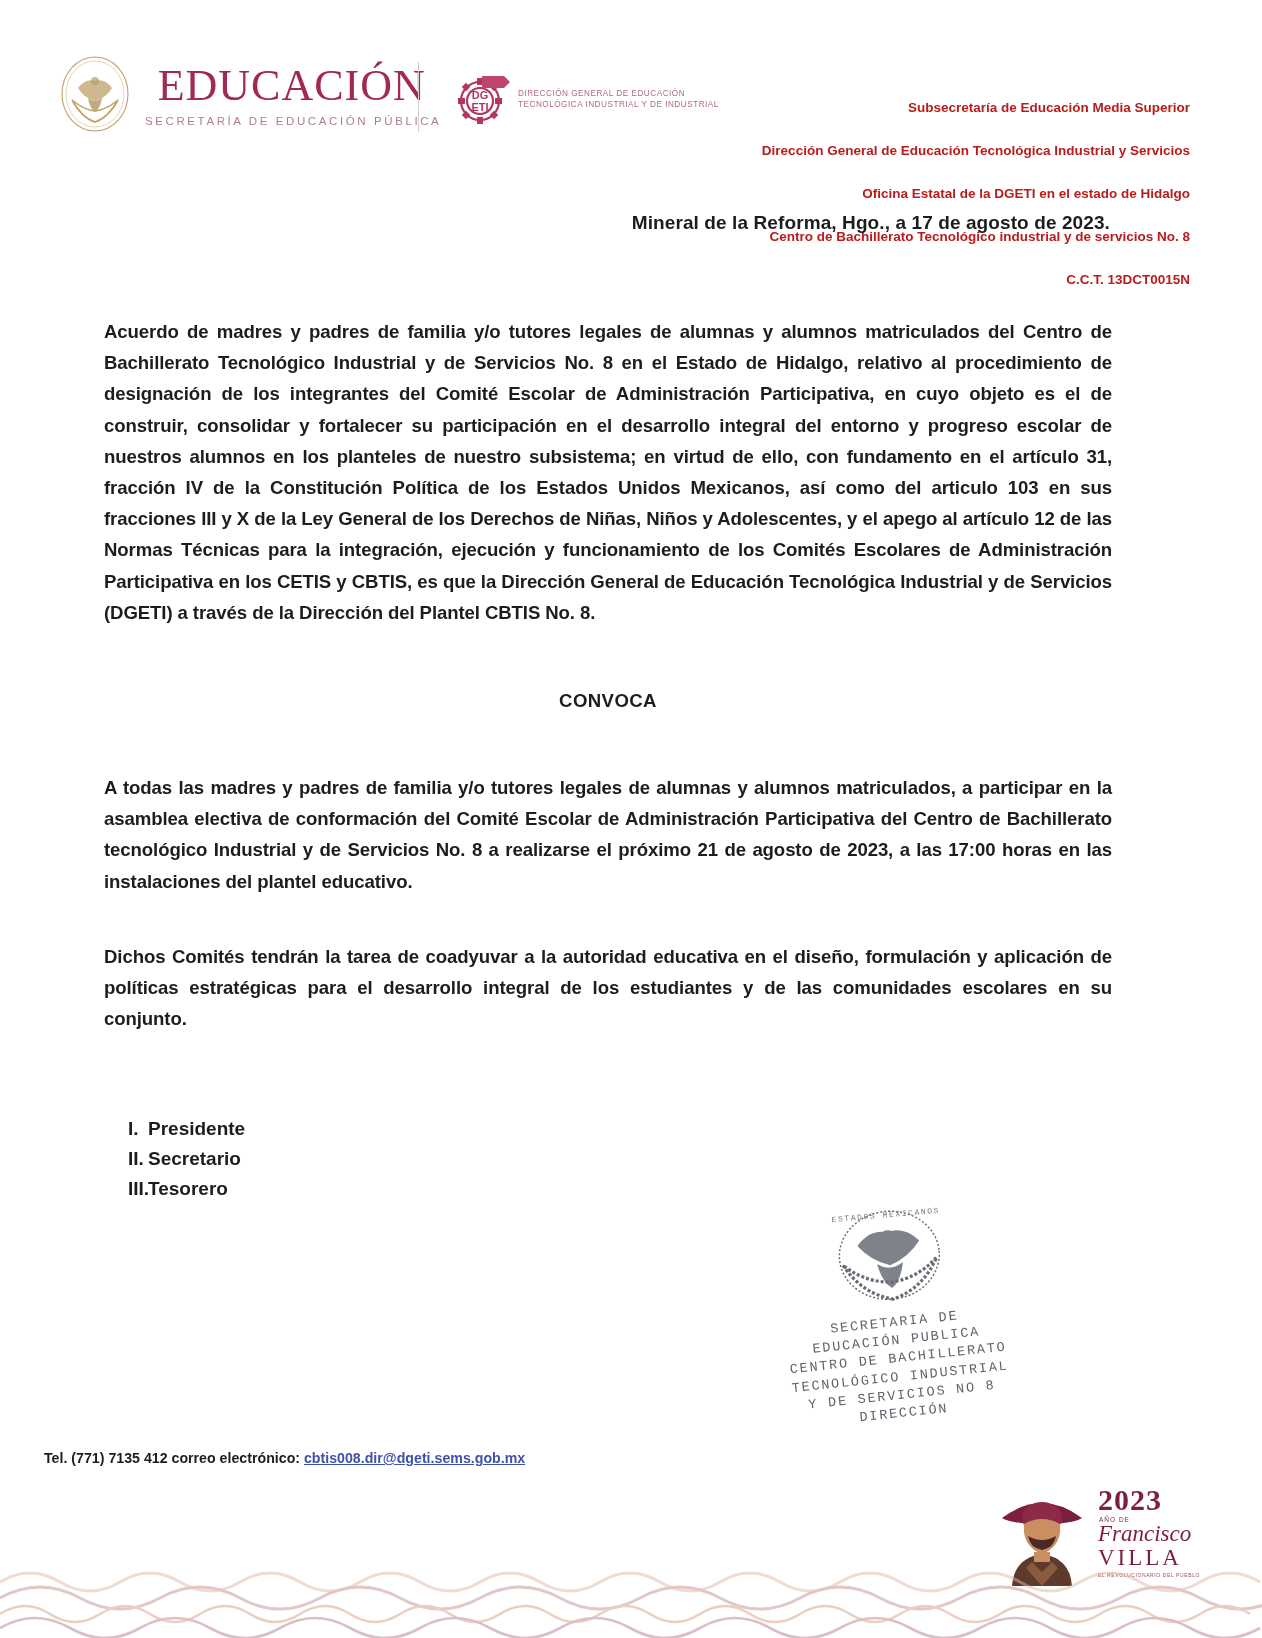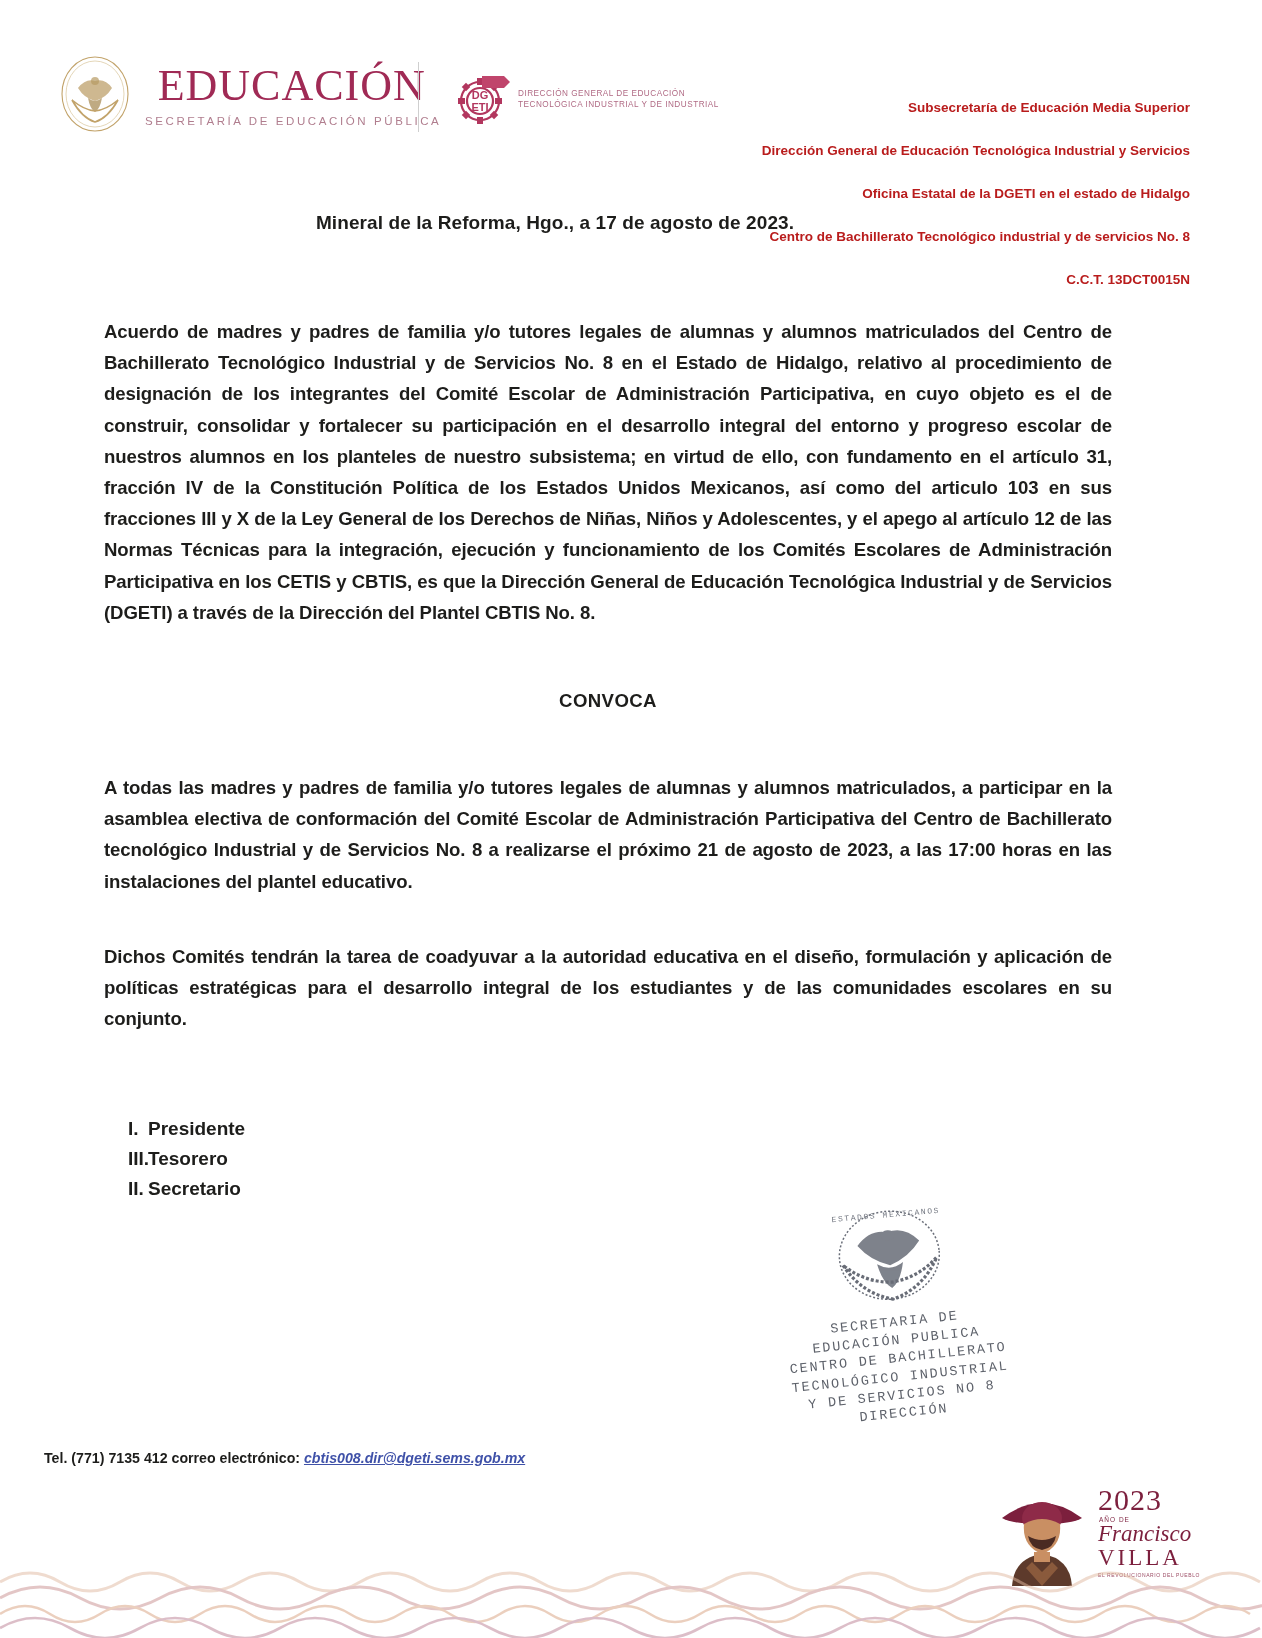--- a/index.html
+++ b/index.html
@@ -98,21 +98,21 @@
     white-space: nowrap;
     margin-top: 25px;
   }
 
   
   .date-line {
     position: absolute;
     top: 212px;
     left: 0;
     width: 1110px;
-    text-align: center;
+    text-align: right;
     font-size: 19px;
     font-weight: bold;
     letter-spacing: 0.1px;
   }
   .body-wrap {
     position: absolute;
     left: 104px;
     top: 316px;
     width: 1008px;
   }
@@ -191,21 +191,20 @@
     width: 900px;
     font-size: 14.2px;
     font-weight: bold;
     line-height: 1.6;
   }
   .footer a,
   .footer .mail {
     color: #3f51a8;
     text-decoration: underline;
     font-weight: bold;
-    font-style: italic;
   }
   .villa {
     position: absolute;
     right: 48px;
     bottom: 52px;
     width: 220px;
     height: 112px;
   }
   .villa-portrait {
     position: absolute;
@@ -217,21 +216,21 @@
   .villa-text {
     position: absolute;
     left: 104px;
     bottom: 8px;
     color: #7c1f3d;
     text-align: left;
   }
   .villa-year {
     font-family: "Liberation Serif", serif;
     font-size: 30px;
-    font-weight: normal;
+    font-weight: bold;
     letter-spacing: 1px;
     line-height: 1;
   }
   .villa-ano {
     font-size: 6.5px;
     letter-spacing: 1px;
     margin: 1px 0 0 1px;
   }
   .villa-name {
     font-family: "Liberation Serif", serif;
@@ -344,26 +343,26 @@
 
     <div class="gap-44"></div>
 
     <div class="gap-36"></div>
     <ol class="roles">
       <li>
         <span class="num">I.</span>
         <span class="lbl">Presidente</span>
       </li>
       <li>
+        <span class="num">II.</span>
+        <span class="lbl">Secretario</span>
+      </li>
+      <li>
         <span class="num">III.</span>
         <span class="lbl">Tesorero</span>
-      </li>
-      <li>
-        <span class="num">II.</span>
-        <span class="lbl">Secretario</span>
       </li>
     </ol>
   </div>
 
   <div class="seal">
     <svg class="seal-eagle" viewBox="0 0 130 105" aria-hidden="true">
       <g fill="none" stroke="#4a4f5c" stroke-width="1.5" stroke-dasharray="2 2">
         <ellipse cx="65" cy="50" rx="50" ry="44"></ellipse>
       </g>
       <g fill="#474c59" opacity="0.85">

